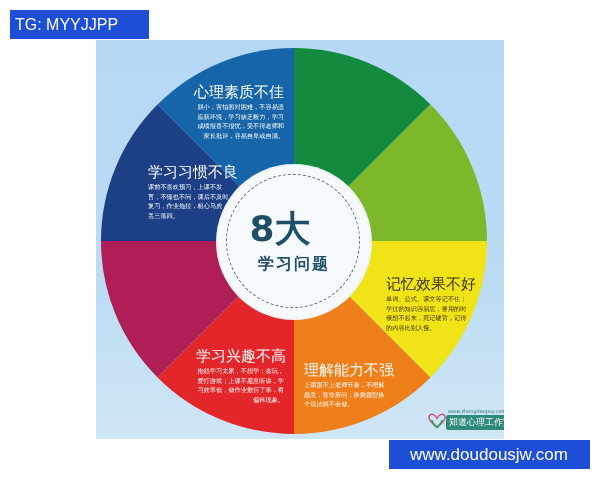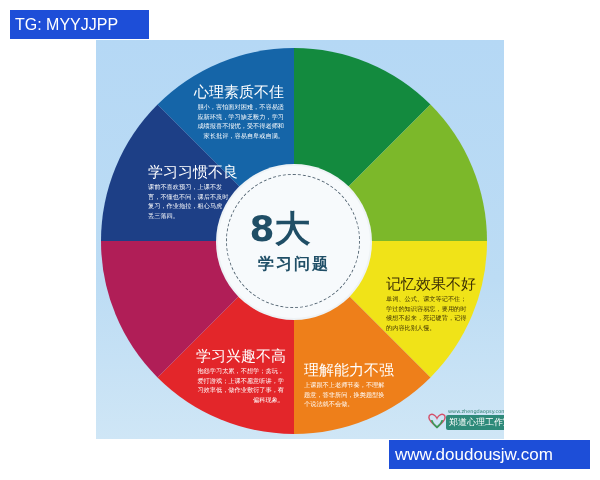--- a/index.html
+++ b/index.html
@@ -14,21 +14,21 @@
   .center-circle { position:absolute; left:122px; top:126px; width:152px; height:152px; border-radius:50%; background:#f7fafc; box-shadow:0 0 0 2px #eef3f6; }
   .center-inner { position:absolute; left:8px; top:8px; width:132px; height:132px; border-radius:50%; border:1.5px dashed #5a6b78; }
   .center-big { position:absolute; left:0; width:124px; top:44px; text-align:center; font-weight:bold; font-size:36px; color:#1f4e66; line-height:38px; }
   .center-sub { position:absolute; left:0; width:152px; top:88px; text-align:center; font-weight:bold; font-size:16px; color:#1f4e66; letter-spacing:2px; }
   .logo { position:absolute; left:330px; top:368px; width:76px; height:28px; }
   .logo-url { position:absolute; left:22px; top:0px; font-size:5px; color:#2a7d6e; white-space:nowrap; }
   .logo-name { position:absolute; left:20px; top:7px; background:#2e8a7a; color:#fff; font-size:9px; padding:1px 3px; border-radius:2px; white-space:nowrap; }
   .logo-heart { position:absolute; left:2px; top:4px; width:18px; height:18px; }
   .wm { position:absolute; background:#1d4ed8; color:#ffffff; font-family:Liberation Sans, sans-serif; }
   .wm-top { left:10px; top:10px; width:139px; height:29px; font-size:16px; line-height:29px; padding-left:5px; box-sizing:border-box; }
-  .wm-bottom { left:389px; top:440px; width:201px; height:29px; font-size:17px; line-height:29px; padding-left:6px; box-sizing:border-box; }
+  .wm-bottom { left:389px; top:440px; width:201px; height:29px; font-size:17px; line-height:29px; padding-left:21px; box-sizing:border-box; }
 </style>
 </head>
 <body>
 
 <div class="poster">
   <svg class="wheel" width="408" height="399" viewBox="0 0 408 399">
 
     <path d="M198,201 L198,8 A193,193 0 0,0 61.53,64.53 Z" fill="#1565a8"></path>
     <path d="M198,201 L334.47,64.53 A193,193 0 0,0 198,8 Z" fill="#138a3e"></path>
     <path d="M198,201 L391,201 A193,193 0 0,0 334.47,64.53 Z" fill="#7cb82a"></path>

